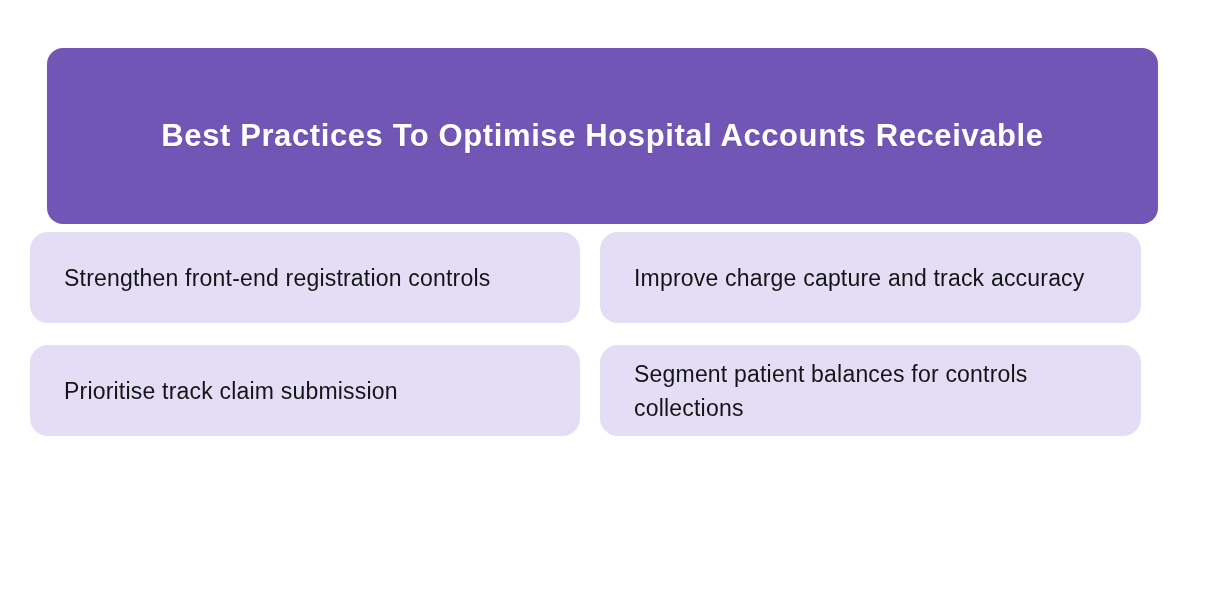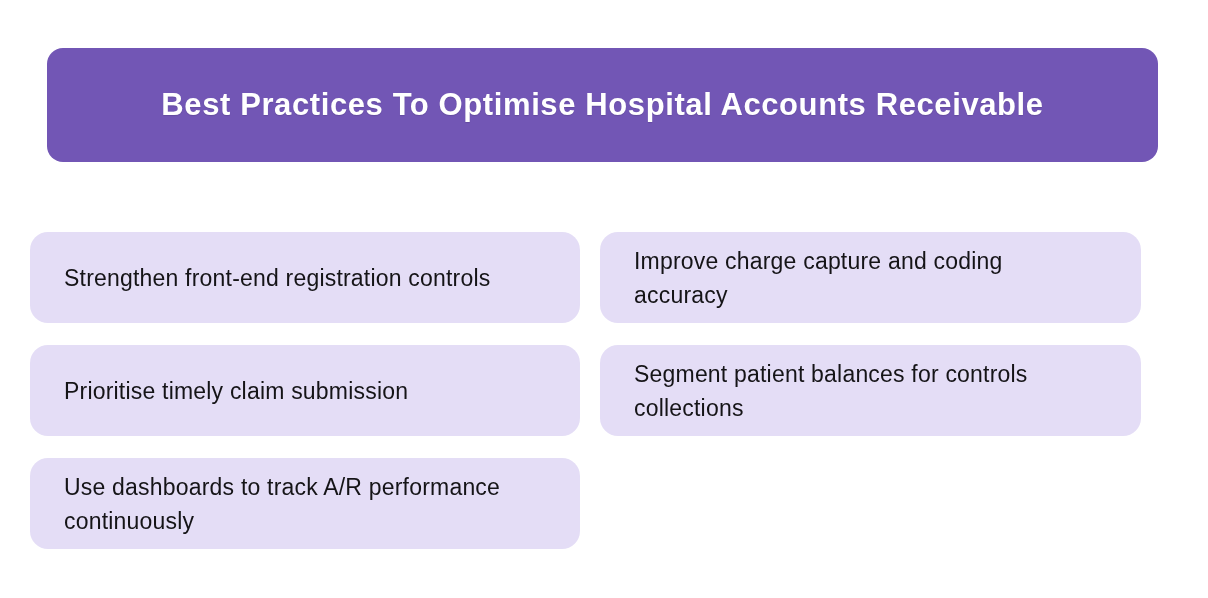--- a/index.html
+++ b/index.html
@@ -14,21 +14,21 @@
     position: relative;
     width: 1208px;
     height: 598px;
     background: #ffffff;
   }
   .header-banner {
     position: absolute;
     left: 47px;
     top: 48px;
     width: 1111px;
-    height: 114px;
+    height: 176px;
     background: #7256B5;
     border-radius: 16px;
     display: flex;
     align-items: center;
     justify-content: center;
   }
   .header-title {
     width: 900px;
     text-align: center;
     color: #ffffff;
@@ -74,31 +74,28 @@
     <div class="header-title">Best Practices To Optimise Hospital Accounts Receivable</div>
   </div>
 
   <div class="cards-grid">
 
     <div class="card">
       <div class="card-label">Strengthen front-end registration controls</div>
     </div>
 
     <div class="card">
-      <div class="card-label">Improve charge capture and coding accuracy</div>
+      <div class="card-label">Improve charge capture and track accuracy</div>
     </div>
 
     <div class="card">
-      <div class="card-label">Prioritise timely claim submission</div>
+      <div class="card-label">Prioritise track claim submission</div>
     </div>
 
 
     <div class="card">
       <div class="card-label">Segment patient balances for controls collections</div>
     </div>
 
-    <div class="card">
-      <div class="card-label">Use dashboards to track A/R performance continuously</div>
-    </div>
 
   </div>
 
 </div>
 
 </body></html>

